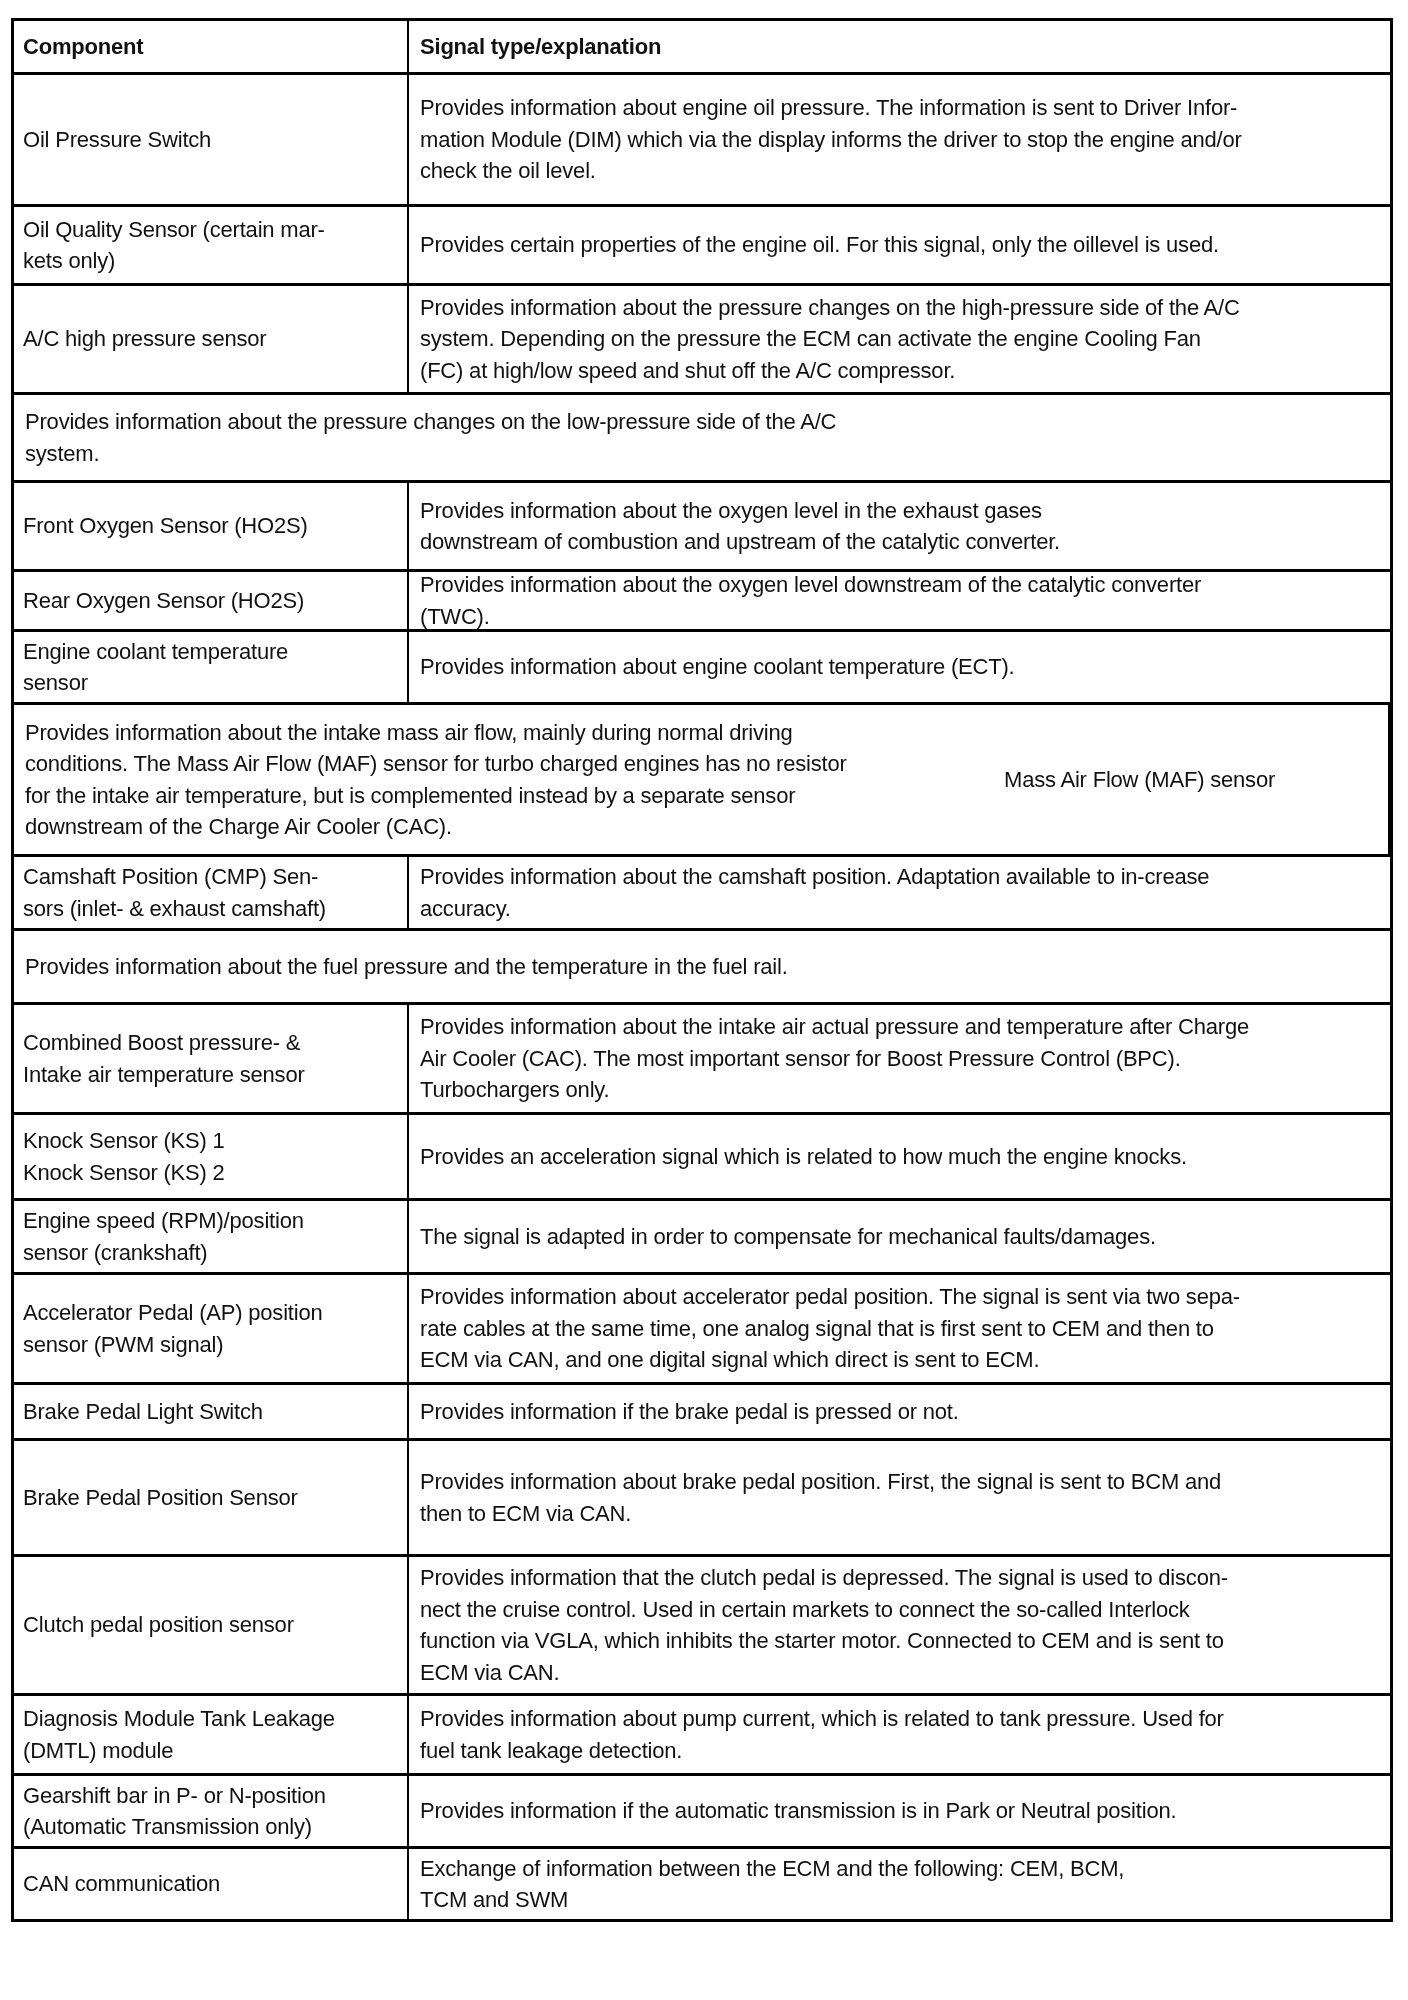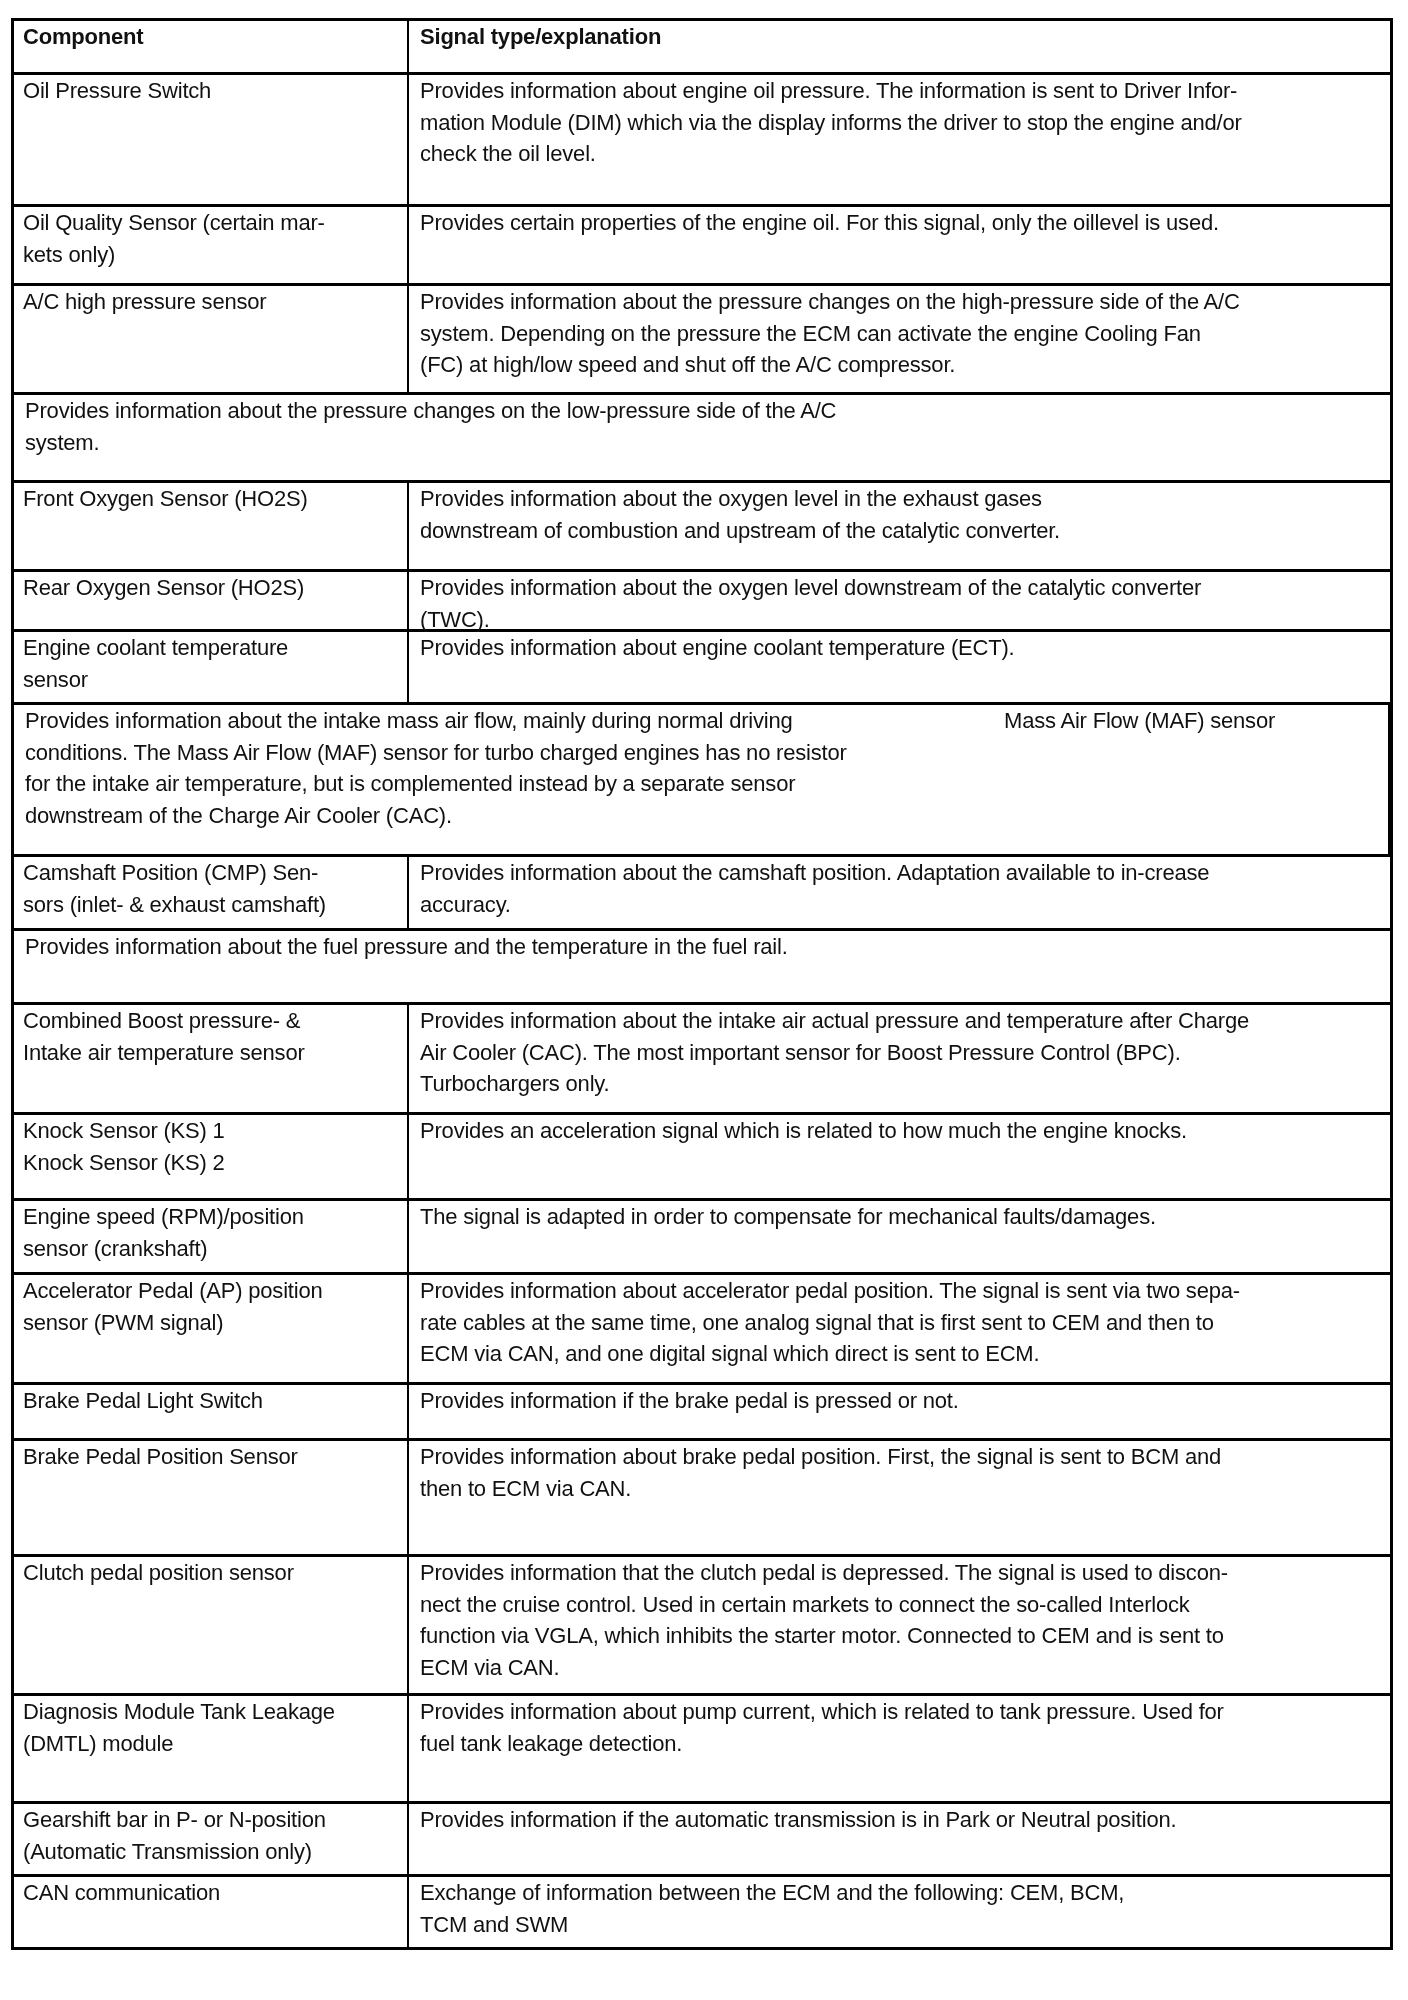--- a/index.html
+++ b/index.html
@@ -6,21 +6,21 @@
   body { width: 1408px; height: 2000px; position: relative; overflow: hidden; }
   .table {
     position: absolute; left: 11px; top: 18px; width: 1382px;
     border: 3px solid #000; box-sizing: border-box;
     font-family: "Liberation Sans", "DejaVu Sans", sans-serif;
     color: #111;
   }
   .row { display: flex; border-top: 3px solid #000; box-sizing: border-box; }
   .row.header { border-top: none; }
   .cell {
-    display: flex; box-sizing: border-box;
+    display: flex; align-items: center; box-sizing: border-box;
     padding: 0 12px 0 9px; font-size: 22px; line-height: 31.5px;
     letter-spacing: -0.2px;
   }
   .cell.c1 { width: 395px; border-right: 2px solid #000; }
   .cell.c2 { flex: 1; padding-left: 11px; border-radius: 16px; }
   .cell > span { display: block; white-space: pre-line; }
   .header .cell { font-weight: bold; font-size: 22px; }
 </style>
 </head>
 <body>
@@ -184,21 +184,21 @@
     <div class="cell c1">
         <span>Clutch pedal position sensor</span>
       </div>
     <div class="cell c2">
         <span>Provides information that the clutch pedal is depressed. The signal is used to discon-
 nect the cruise control. Used in certain markets to connect the so-called Interlock
 function via VGLA, which inhibits the starter motor. Connected to CEM and is sent to
 ECM via CAN.</span>
       </div>
   </div>
-  <div class="row" style="height:108px">
+  <div class="row" style="height:80px">
     <div class="cell c1">
         <span>Diagnosis Module Tank Leakage
 (DMTL) module</span>
       </div>
     <div class="cell c2">
         <span>Provides information about pump current, which is related to tank pressure. Used for
 fuel tank leakage detection.</span>
       </div>
   </div>
   <div class="row" style="height:73px">

